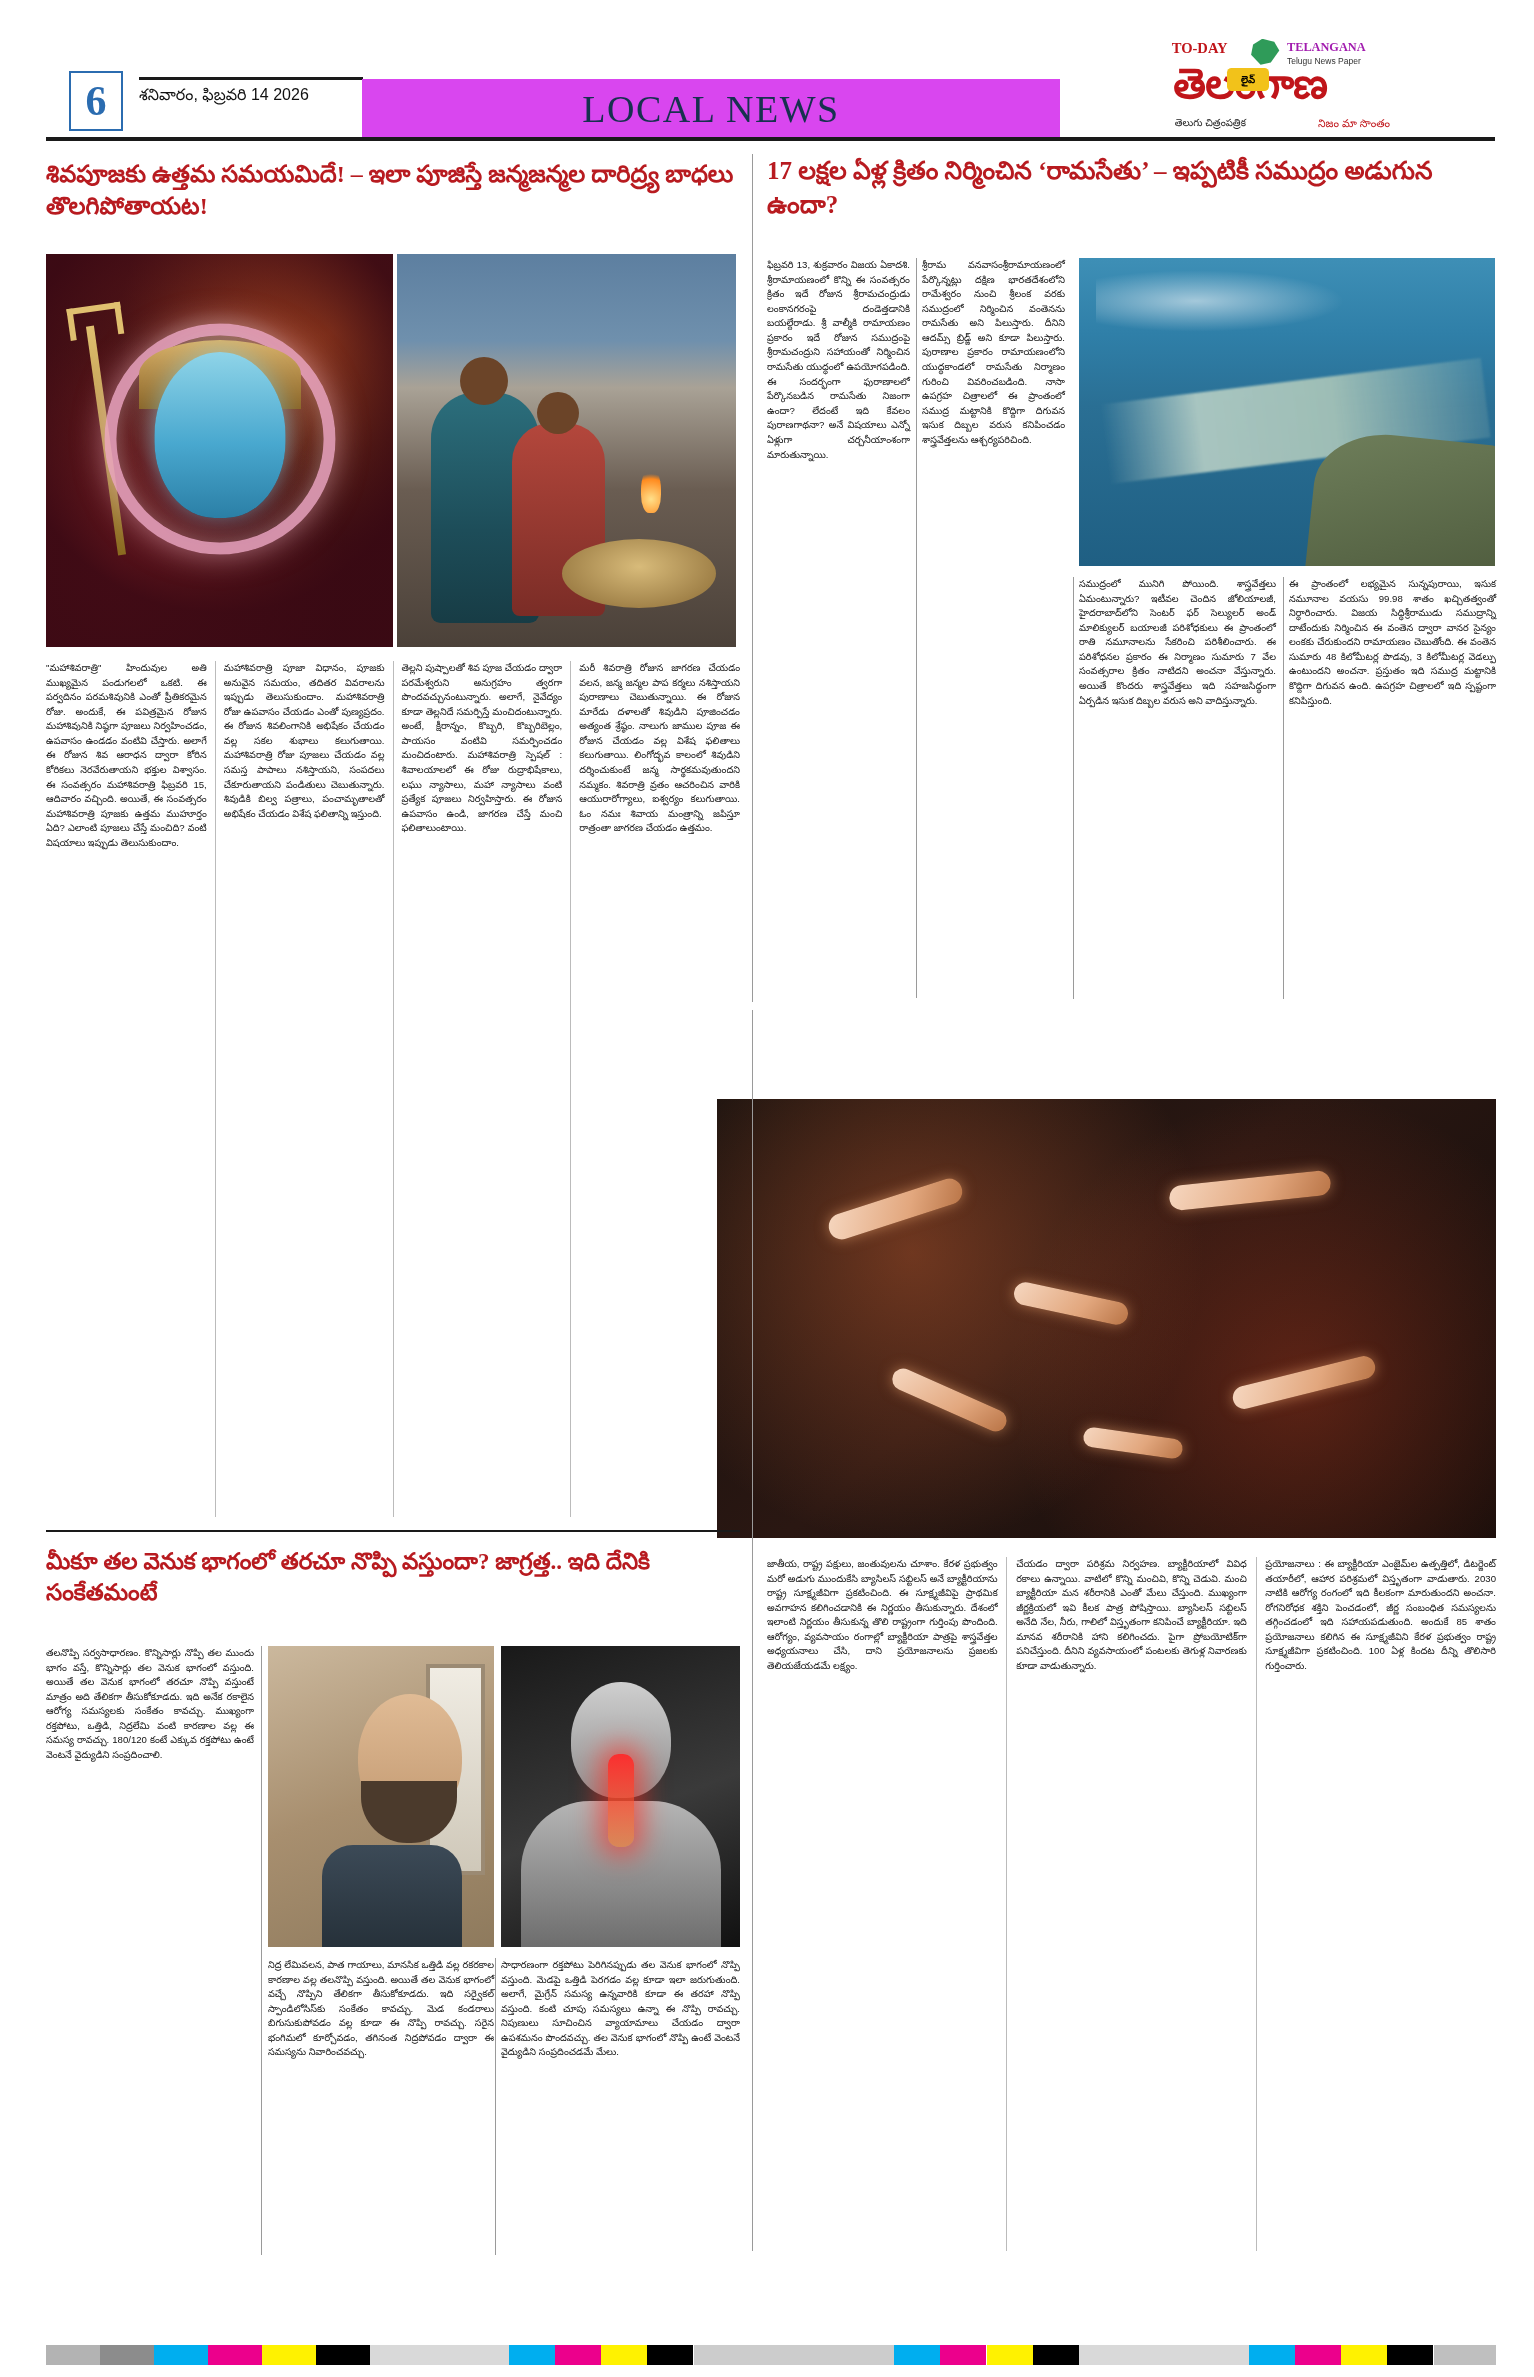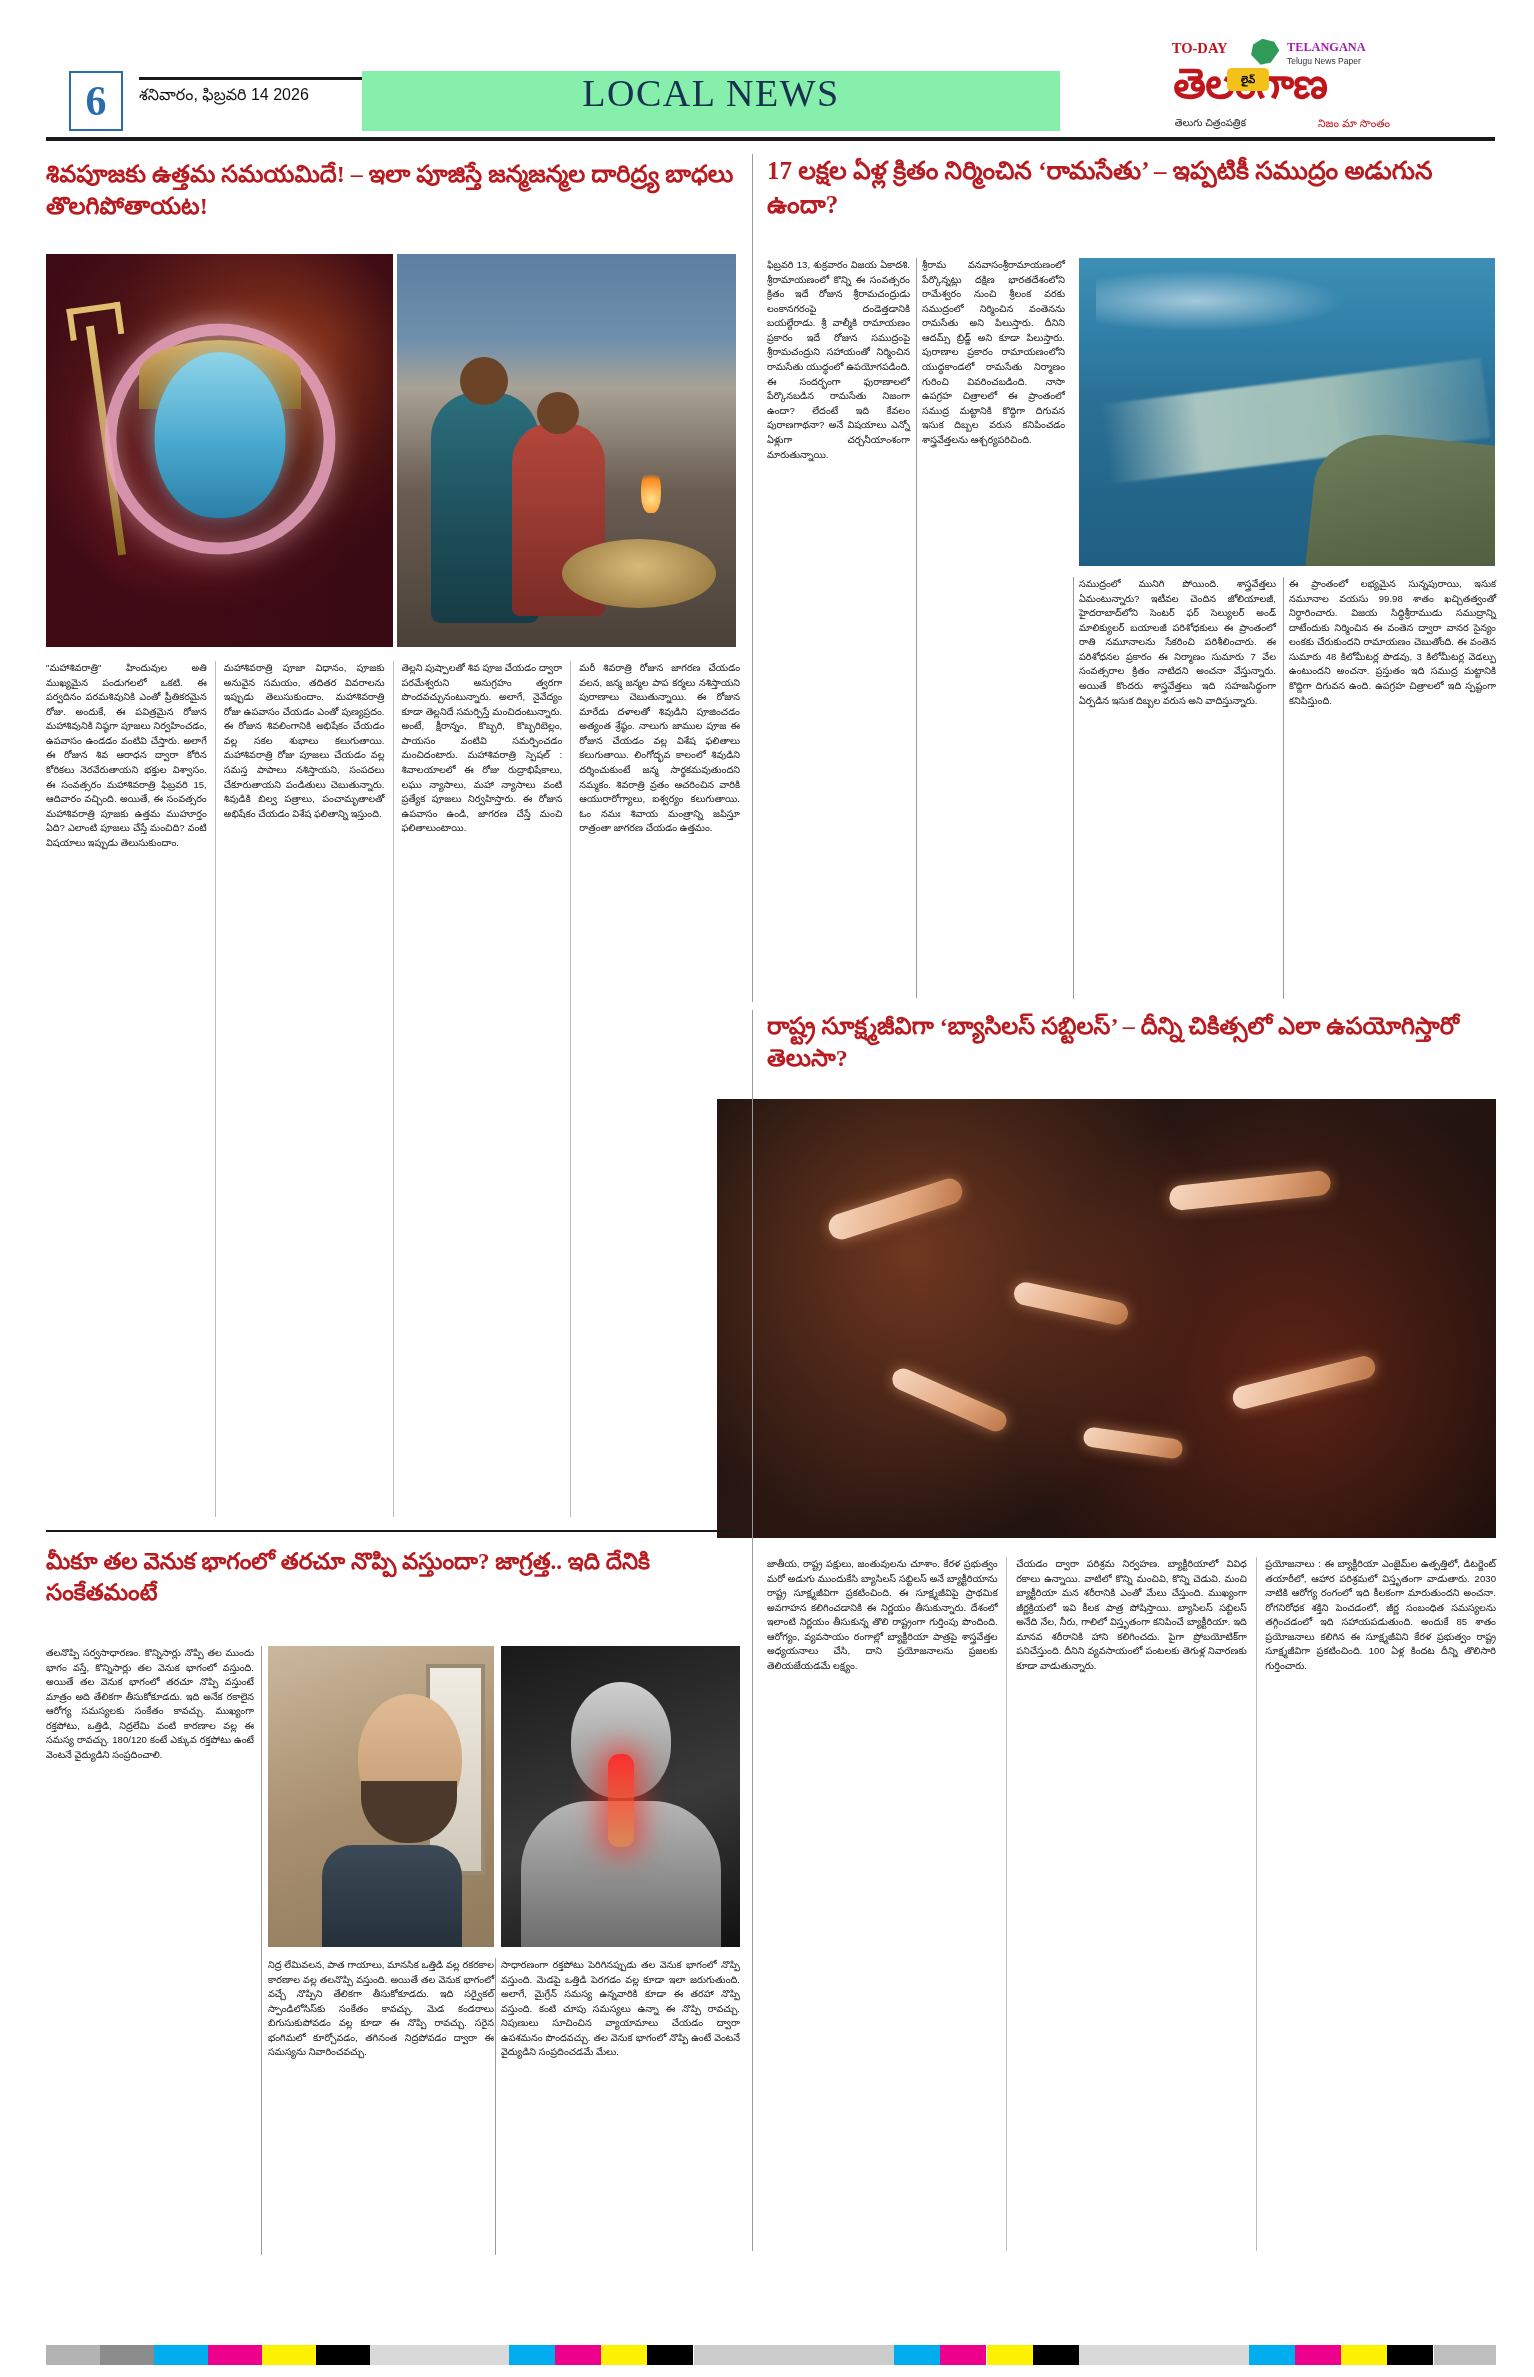--- a/index.html
+++ b/index.html
@@ -36,23 +36,23 @@
     position:absolute; left:93px; top:46px; width:224px;
   }
   .date-rule {
     width:224px; height:3.1px; background:#1a1a1a; margin-bottom:6.2px;
   }
   .date-text {
     font-size:16px; color:#111; font-family:"Liberation Sans", sans-serif;
     white-space:nowrap;
   }
   .section-banner {
-    position:absolute; left:316px; top:40px; width:698px; height:60px;
-    background:#86efac;
-    display:flex; justify-content:center;
+    position:absolute; left:316px; top:48px; width:698px; height:60px;
+    background:#d946ef;
+    display:flex; align-items:center; justify-content:center;
   }
   .section-banner .title {
     font-family:"Liberation Serif", serif;
     font-size:38px; letter-spacing:1.5px; color:#17314f;
   }
   .logo-box {
     position:absolute; right:0px; top:6.2px; width:331px; height:108px;
   }
   .logo-top-left {
     position:absolute; left:7.7px; top:3.1px;
@@ -456,21 +456,20 @@
 
 విజయ సిద్ధిశ్రీరాముడు సముద్రాన్ని దాటేందుకు నిర్మించిన ఈ వంతెన ద్వారా వానర సైన్యం లంకకు చేరుకుందని రామాయణం చెబుతోంది.
 
 ఈ వంతెన సుమారు 48 కిలోమీటర్ల పొడవు, 3 కిలోమీటర్ల వెడల్పు ఉంటుందని అంచనా. ప్రస్తుతం ఇది సముద్ర మట్టానికి కొద్దిగా దిగువన ఉంది. ఉపగ్రహ చిత్రాలలో ఇది స్పష్టంగా కనిపిస్తుంది.</p>
   </div>
 
   <div class="vrule" style="left:916px; top:258px; height:740px;"></div>
   <div class="vrule" style="left:1073px; top:577px; height:422px;"></div>
   <div class="vrule" style="left:1283px; top:577px; height:422px;"></div>
 
-  <div class="headline s3-head">రాష్ట్ర సూక్ష్మజీవిగా ‘బ్యాసిలస్ సబ్టిలస్’ – దీన్ని చికిత్సలో ఎలా ఉపయోగిస్తారో తెలుసా?</div>
 
   <div class="photo s3-photo">
     <div class="img-bacillus">
       <div class="bac" style="left:14%; top:22%; width:139px; height:26px; transform:rotate(-18deg);"></div>
       <div class="bac" style="left:38%; top:44%; width:116px; height:23px; transform:rotate(12deg);"></div>
       <div class="bac" style="left:58%; top:18%; width:162px; height:25px; transform:rotate(-6deg);"></div>
       <div class="bac" style="left:22%; top:66%; width:123px; height:21.6px; transform:rotate(24deg);"></div>
       <div class="bac" style="left:66%; top:62%; width:146px; height:23px; transform:rotate(-14deg);"></div>
       <div class="bac" style="left:47%; top:76%; width:100px; height:20px; transform:rotate(8deg);"></div>
     </div>

